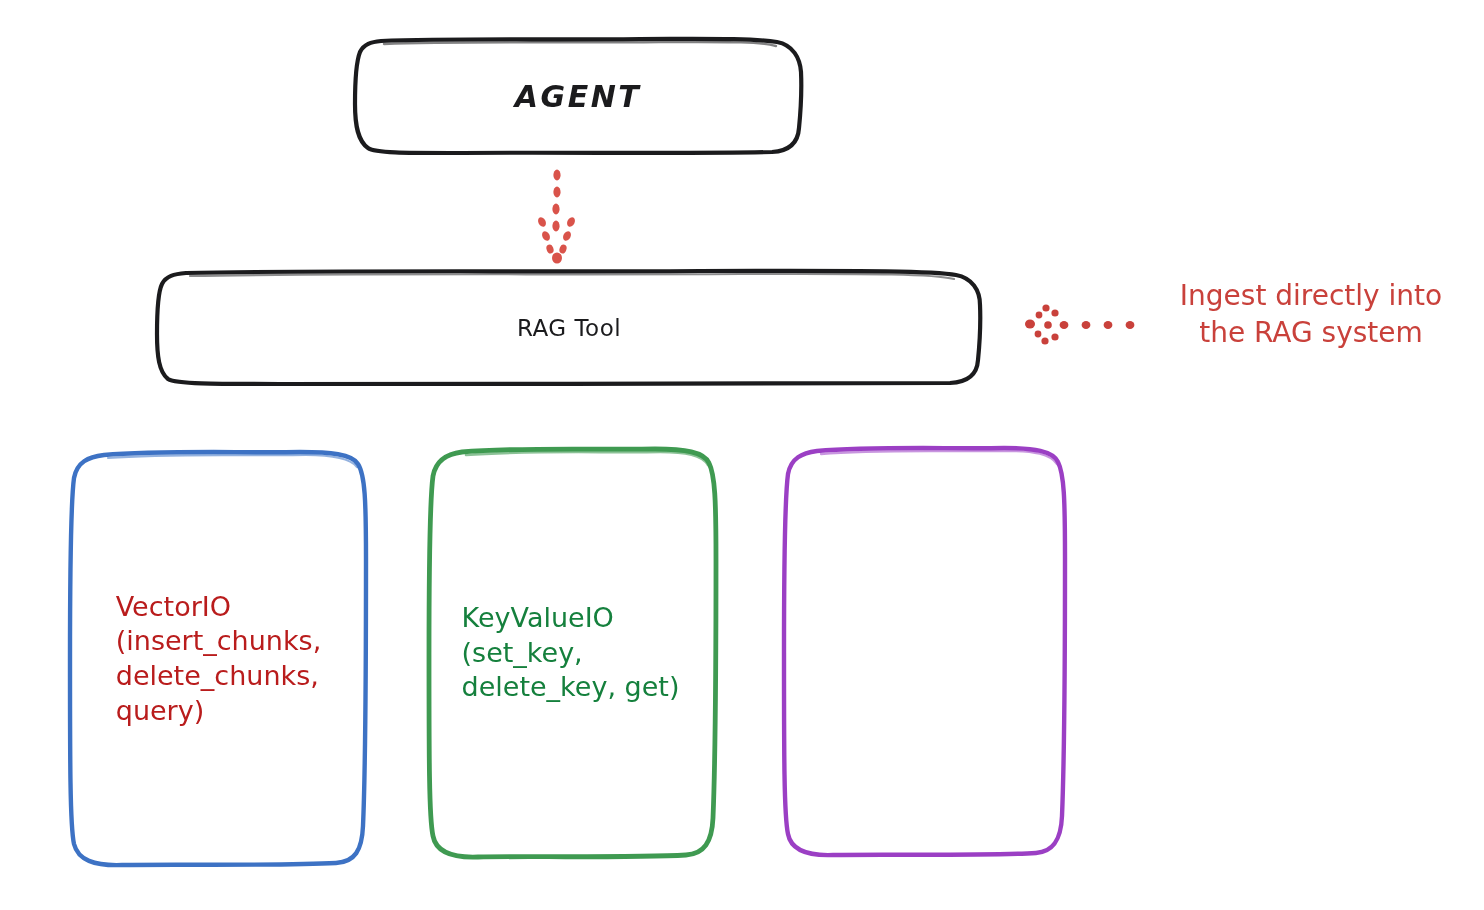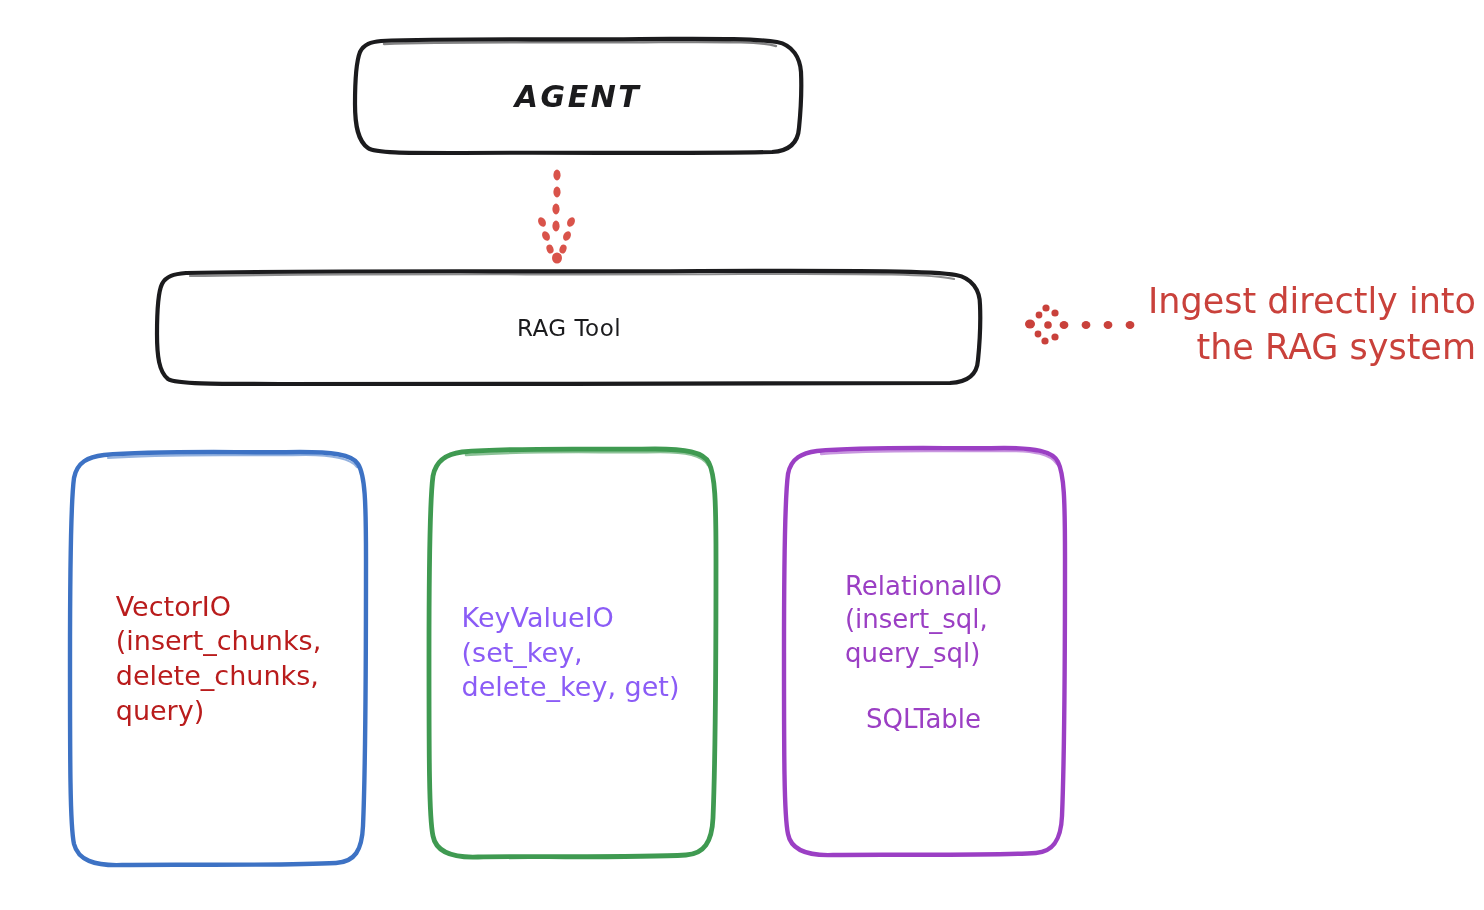--- a/index.html
+++ b/index.html
@@ -83,41 +83,41 @@
     height: 414px;
     font-size: 27px;
     color: #b91c1c;
   }
   #keyvalue-label {
     left: 430px;
     top: 450px;
     width: 281px;
     height: 406px;
     font-size: 27px;
-    color: #8b5cf6;
+    color: #15803d;
   }
   #relational-label {
     left: 786px;
     top: 450px;
     width: 275px;
     height: 406px;
     font-size: 26px;
     color: #9b3fc4;
   }
 
   #annotation-text {
     position: absolute;
     left: 1146px;
     top: 278px;
     width: 330px;
     font-family: "DejaVu Sans", sans-serif;
-    font-size: 35px;
+    font-size: 28px;
     line-height: 1.32;
     color: #c9413b;
-    text-align: right;
+    text-align: center;
     white-space: pre-line;
     pointer-events: none;
   }
 </style>
 </head>
 <body>
 
 <div id="canvas">
 
   <svg id="sketch" viewBox="0 0 1484 910" xmlns="http://www.w3.org/2000/svg">
@@ -253,23 +253,17 @@
 delete_chunks,
 query)</span>
   </div>
 
   <div class="node-label io-label" id="keyvalue-label">
     <span class="api">KeyValueIO
 (set_key,
 delete_key, get)</span>
   </div>
 
-  <div class="node-label io-label" id="relational-label">
-    <span class="api">RelationalIO
-(insert_sql,
-query_sql)</span>
-    <span class="index">SQLTable</span>
-  </div>
 
   <div id="annotation-text">Ingest directly into
 the RAG system</div>
 
 </div>
 
 </body></html>

